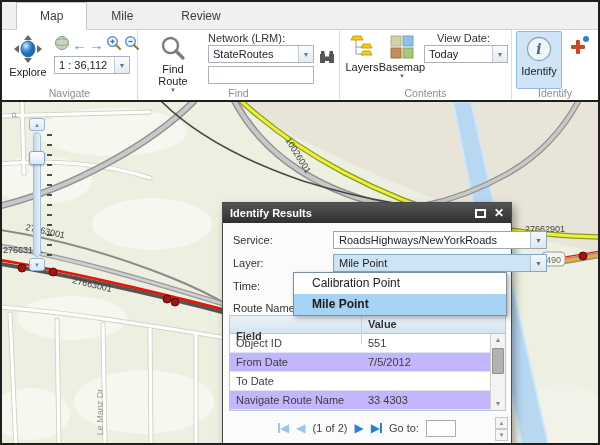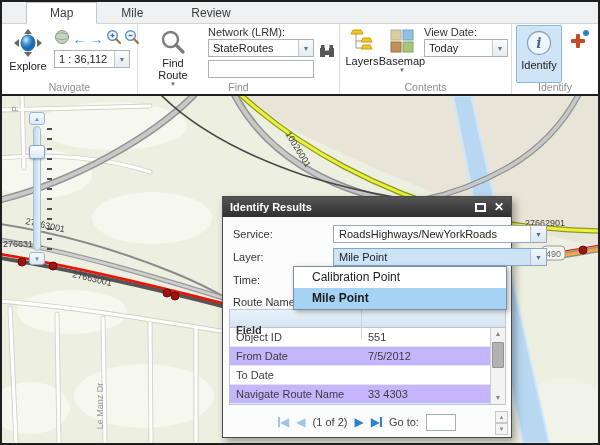--- a/index.html
+++ b/index.html
@@ -1,20 +1,20 @@
 <!DOCTYPE html>
 <html><head>
 <meta charset="utf-8">
 <style>
   * { margin:0; padding:0; box-sizing:border-box; }
   body { font-family:"Liberation Sans", sans-serif; background:#888; }
   .window { position:relative; width:600px; height:445px; border:2px solid #1f1f1f; background:#fff; overflow:hidden; }
 
   
-  .tabbar { position:relative; height:22px; background:#eef0f2; border-bottom:1px solid #d0d3d6; display:flex; padding-left:24px; }
+  .tabbar { position:relative; height:28px; background:#eef0f2; border-bottom:1px solid #d0d3d6; display:flex; padding-left:14px; }
   .tab { display:flex; align-items:center; justify-content:center; font-size:12px; color:#3c3c3c; padding:0 23px; border:1px solid transparent; cursor:default; }
   .tab.active { background:#fff; border-color:#c2c6ca; border-bottom-color:#fff; margin-bottom:-1px; }
 
   .toolbar { position:relative; height:70px; background:#fff; }
   .grp { position:absolute; top:0; bottom:0; border-right:1px solid #dadde1; }
   .grp:last-child { border-right:none; }
   .grp-label { position:absolute; bottom:1px; left:0; right:0; text-align:center; font-size:10.5px; color:#8e8e8e; }
   .g-nav { left:0; width:136px; } .g-find { left:136px; width:202px; }
   .g-cont { left:338px; width:172px; } .g-idf { left:510px; width:86px; }
 
@@ -196,21 +196,21 @@
           <svg width="24" height="24" viewBox="0 0 24 24">
             <rect x="1" y="1" width="10" height="10" fill="#d8cfa4" stroke="#b8ae83"></rect>
             <rect x="13" y="1" width="10" height="10" fill="#93c1e2" stroke="#6fa3c8"></rect>
             <rect x="1" y="13" width="10" height="10" fill="#c09058" stroke="#9c7240"></rect>
             <rect x="13" y="13" width="10" height="10" fill="#a9c77b" stroke="#87a55c"></rect>
           </svg>
         </span>
         <span class="cap">Basemap</span>
         <span class="caret">▼</span>
       </div>
-      <div class="lbl" style="left:84px;top:2px;">View Date:</div>
+      <div class="lbl" style="left:97px;top:2px;">View Date:</div>
       <div class="combo" style="left:84px;top:15px;width:84px;">
         <span class="val">Today</span>
         <span class="arr">▼</span>
       </div>
       <div class="grp-label">Contents</div>
     </div>
 
     <div class="grp g-idf">
       <div class="btn-col idf-btn">
         <span style="margin-top:3px;">
@@ -356,20 +356,21 @@
       <div class="dlg-row-lbl" style="top:99px;">Route Name:</div>
 
       <div class="dd-list">
         <div class="dd-item">Calibration Point</div>
         <div class="dd-item sel">Mile Point</div>
       </div>
 
       <div class="tblwrap">
         <div class="t-head">
           <span class="c1">Field</span>
+          <span class="c2">Value</span>
         </div>
         <div class="t-body">
           <div class="t-row">
             <span class="c1">Object ID</span>
             <span class="c2">551</span>
           </div>
           <div class="t-row alt">
             <span class="c1">From Date</span>
             <span class="c2">7/5/2012</span>
           </div>

